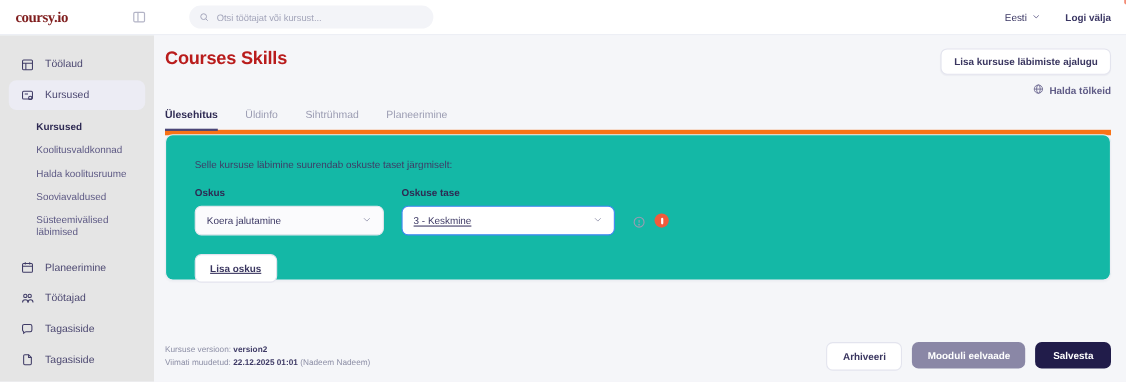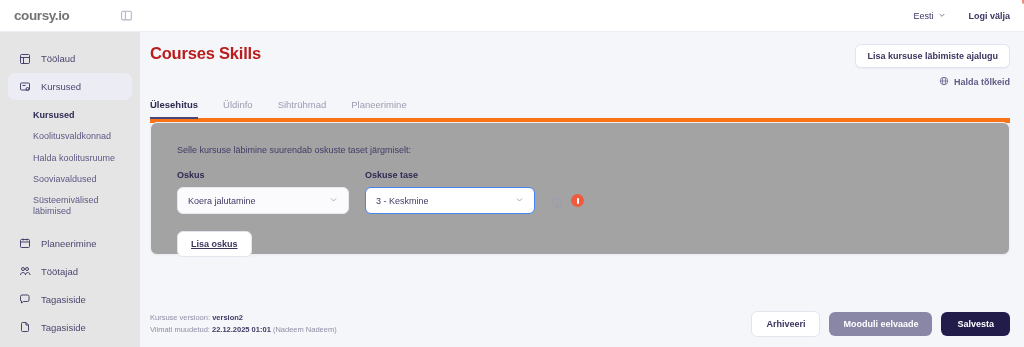--- a/index.html
+++ b/index.html
@@ -13,21 +13,21 @@
   .app { position: relative; width: 1024px; height: 347px; display: flex; flex-direction: column; }
 
   
   .topbar {
     height: 32px; background: #ffffff; display: flex; align-items: center;
     flex: 0 0 32px; border-bottom: 1px solid #eceef4; position: relative;
   }
   .logo-wrap { width: 140px; display: flex; align-items: center; padding-left: 14px; }
   .logo-text {
     font-size: 13.5px; font-weight: bold; letter-spacing: -0.4px;
-    color: #737373; position: relative; display: inline-block;
+    color: #7f1d1d; position: relative; display: inline-block; font-family: Liberation Serif, serif;
   }
   .logo-mark {
     position: absolute; right: -9px; top: -6px; width: 11px; height: 10px;
     background: #f2836b; border-radius: 50% 50% 50% 2px; opacity: .92;
   }
   .panel-btn {
     width: 20px; height: 20px; display: flex; align-items: center; justify-content: center;
     margin-left: -24px; color: #b3b4c6; cursor: pointer;
   }
   .search-box {
@@ -88,72 +88,81 @@
 
   .tabs { display: flex; gap: 25px; margin-top: 11px; border-bottom: 5px solid #f97316; }
   .tab { font-size: 9.5px; color: #9b9cb2; padding-bottom: 7px; cursor: pointer; }
   .tab.active { color: #2e2a53; font-weight: bold; border-bottom: 2px solid #4a4577; margin-bottom: -1px; }
 
   .subtabs { display: flex; gap: 23px; margin-top: 12px; padding-left: 16px; position: relative; z-index: 2; }
   .subtab { font-size: 9.5px; color: #9b9cb2; padding-bottom: 7px; cursor: pointer; }
   .subtab.active { color: #2e2a53; font-weight: bold; border-bottom: 2px solid #4a4577; }
 
   .card {
-    background: #a3a3a3; border-radius: 7px; border: 1px solid #eceef4;
+    background: #14b8a6; border-radius: 7px; border: 1px solid #eceef4;
     margin-top: -1px; height: 133px; position: relative;
     box-shadow: 0 1px 2px rgba(30,25,70,.03);
   }
   .card-inner { padding: 22px 26px; }
   .form-note { font-size: 9px; color: #3f3b66; }
   .fields { display: flex; align-items: flex-end; gap: 16px; margin-top: 15px; }
   .field-label { font-size: 9px; font-weight: bold; color: #2e2a53; margin-bottom: 7px; }
   .select {
     width: 172px; height: 27px; border-radius: 6px; border: 1px solid #e6e7ef;
     background: #fbfbfd; display: flex; align-items: center; justify-content: space-between;
     padding: 0 10px; font-size: 9px; color: #3f3b66; cursor: pointer;
   }
-  .select.focused { border: 1.5px solid #4285f4; background: #ffffff; width: 170px; }
+  .select.focused { border: 1.5px solid #4285f4; background: #ffffff; width: 194px; text-decoration: underline; }
   .chev { color: #9b9cb2; font-size: 8px; }
   .row-icons { display: flex; align-items: center; gap: 8px; padding-bottom: 7px; }
   .icon-info { width: 12px; height: 12px; color: #9b9cb2; }
   .icon-remove {
     width: 13px; height: 13px; border-radius: 50%; background: #ef5b3c;
     display: flex; align-items: center; justify-content: center; cursor: pointer;
   }
   .icon-remove span { display: block; width: 2px; height: 6px; background: #fff; border-radius: 1px; }
   .btn-add { margin-top: 17px; background: #fff; border: 1px solid #e3e4ee; color: #39355f; padding: 7px 13px; border-radius: 6px; font-size: 9px; font-weight: 600; cursor: pointer; text-decoration: underline; }
 
   
   .footer {
     position: absolute; left: 0; right: 0; bottom: 0; height: 47px;
     display: flex; align-items: center; justify-content: space-between;
     padding: 0 14px 0 10px;
   }
   .meta { font-size: 7.5px; color: #8d8fa6; line-height: 1.55; }
   .meta b { color: #3f3b66; }
-  .footer-btns { display: flex; gap: 9px; align-items: center; padding-left: 28px; }
+  .footer-btns { display: flex; gap: 9px; align-items: flex-start; padding-left: 28px; }
   .btn-archive { background: #fff; border: 1px solid #e3e4ee; color: #39355f; padding: 7px 14px; }
   .btn-preview { background: #8a87a6; color: #fff; padding: 7px 14px; border: none; }
   .btn-save { background: #211c4a; color: #fff; padding: 7px 16px; border: none; }
 </style>
 </head>
 <body>
 
 <div class="app">
 
   <div class="topbar">
     <div class="logo-wrap">
       <div class="logo-text">coursy.io</div>
       <div class="logo-mark"></div>
     </div>
     <div class="panel-btn">
       <svg width="13" height="13" viewBox="0 0 24 24" fill="none" stroke="currentColor" stroke-width="2">
         <rect x="3" y="4" width="18" height="16" rx="2"></rect>
           <line x1="10" y1="4" x2="10" y2="20"></line>
       </svg>
+    </div>
+    <div class="search-box">
+      <span>
+        <svg width="9" height="9" viewBox="0 0 24 24" fill="none" stroke="#a3a5ba" stroke-width="2.4">
+          <circle cx="11" cy="11" r="7"></circle>
+            <line x1="16.5" y1="16.5" x2="21" y2="21"></line>
+        </svg>
+      </span>
+      <input placeholder="Otsi töötajat või kursust..." style="">
     </div>
     <div class="topbar-right">
       <div class="lang">
         <span>Eesti</span>
         <span>
           <svg width="8" height="8" viewBox="0 0 24 24" fill="none" stroke="#6d6992" stroke-width="2.6">
               <polyline points="5,9 12,16 19,9"></polyline>
             </svg>
         </span>
       </div>

